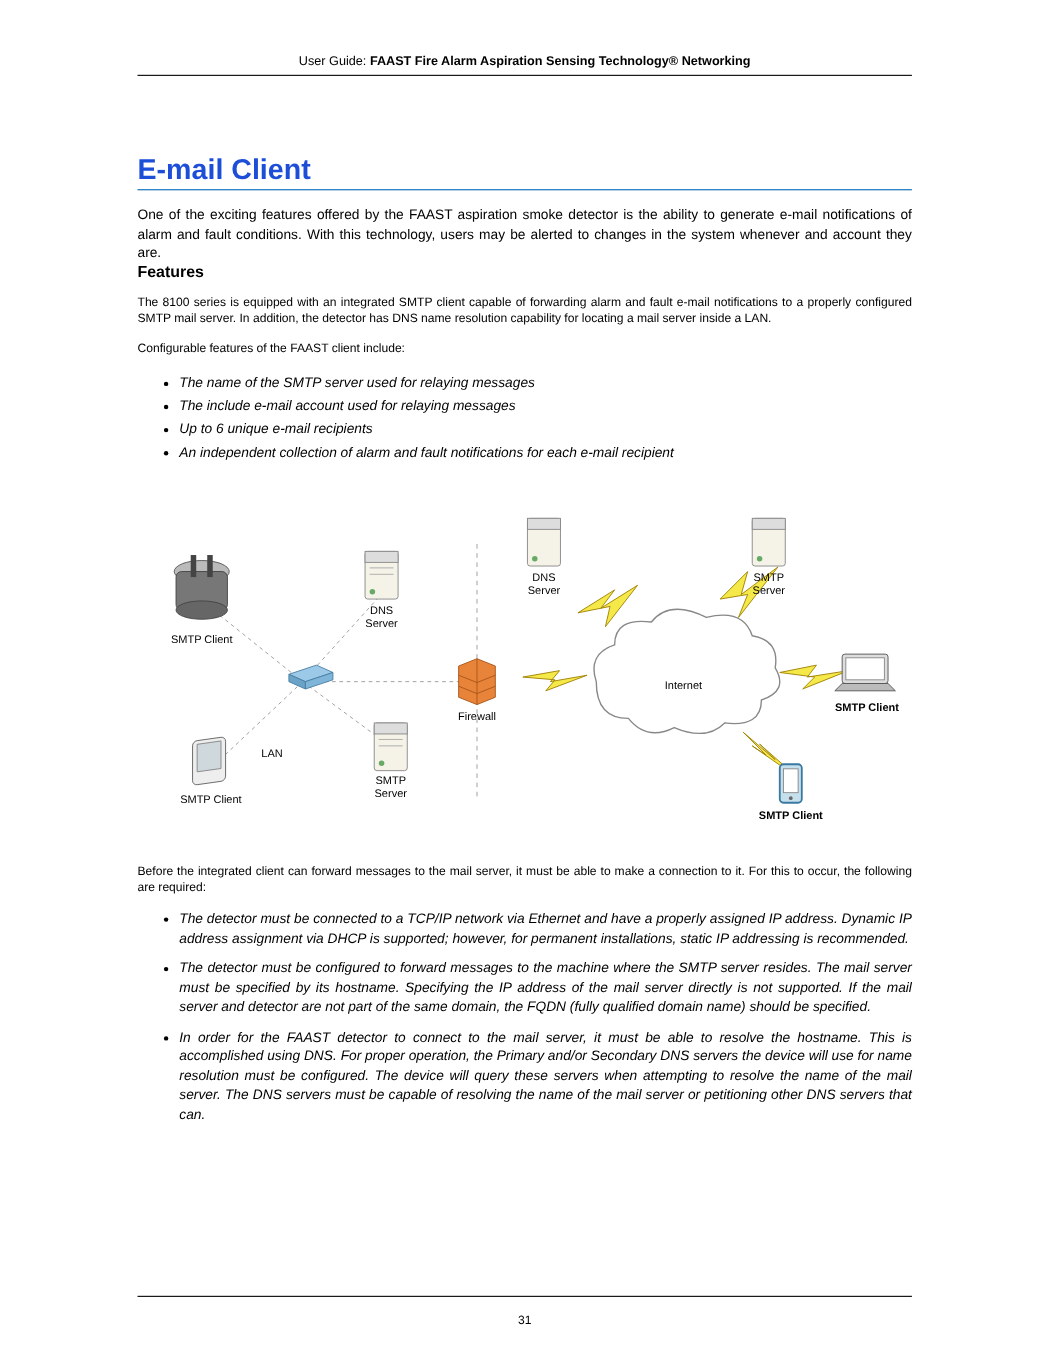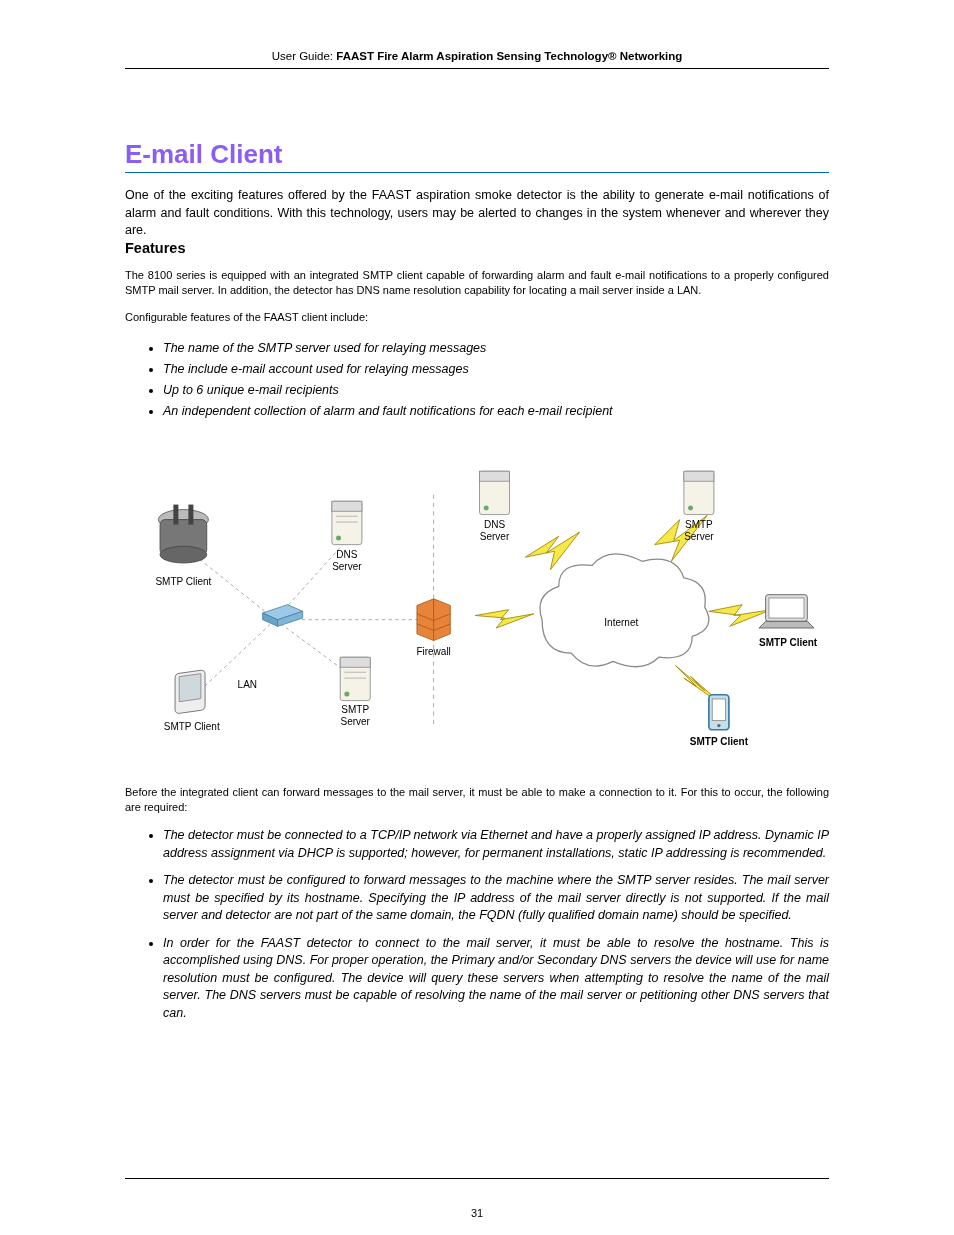--- a/index.html
+++ b/index.html
@@ -21,21 +21,21 @@
     text-align: center;
     font-size: 11.5px;
     padding-bottom: 6px;
   }
   .header-rule {
     border: none;
     border-top: 1.5px solid #000;
     margin: 0;
   }
   .main-title {
-    color: #8b5cf6;
+    color: #1d4ed8;
     font-size: 26px;
     font-weight: bold;
     margin-top: 70px;
     margin-bottom: 4px;
     border-bottom: 1px solid #0066b3;
     padding-bottom: 2px;
   }
   .intro {
     font-size: 12.5px;
     line-height: 1.4;
@@ -80,40 +80,40 @@
   .footer-rule {
     position: absolute;
     bottom: 48px;
     left: 55px;
     right: 55px;
     border: none;
     border-top: 1px solid #000;
   }
   .page-num {
     position: absolute;
-    bottom: 16px;
+    bottom: 28px;
     left: 0;
     right: 0;
     text-align: center;
     font-size: 11px;
   }
 </style>
 </head>
 <body>
 
 <div class="page">
 
   <div class="header-text">
     <span>User Guide: </span><b>FAAST Fire Alarm Aspiration Sensing Technology® Networking</b>
   </div>
   <hr class="header-rule">
 
   <div class="main-title">E-mail Client</div>
 
-  <div class="intro">One of the exciting features offered by the FAAST aspiration smoke detector is the ability to generate e-mail notifications of alarm and fault conditions. With this technology, users may be alerted to changes in the system whenever and wherever they are.</div>
+  <div class="intro">One of the exciting features offered by the FAAST aspiration smoke detector is the ability to generate e-mail notifications of alarm and fault conditions. With this technology, users may be alerted to changes in the system whenever and account they are.</div>
 
   <div class="section-title">Features</div>
   <div class="body-text">The 8100 series is equipped with an integrated SMTP client capable of forwarding alarm and fault e-mail notifications to a properly configured SMTP mail server. In addition, the detector has DNS name resolution capability for locating a mail server inside a LAN.</div>
   <div class="body-text">Configurable features of the FAAST client include:</div>
   <ul class="bullets">
     <li>The name of the SMTP server used for relaying messages</li>
     <li>The include e-mail account used for relaying messages</li>
     <li>Up to 6 unique e-mail recipients</li>
     <li>An independent collection of alarm and fault notifications for each e-mail recipient</li>
   </ul>

